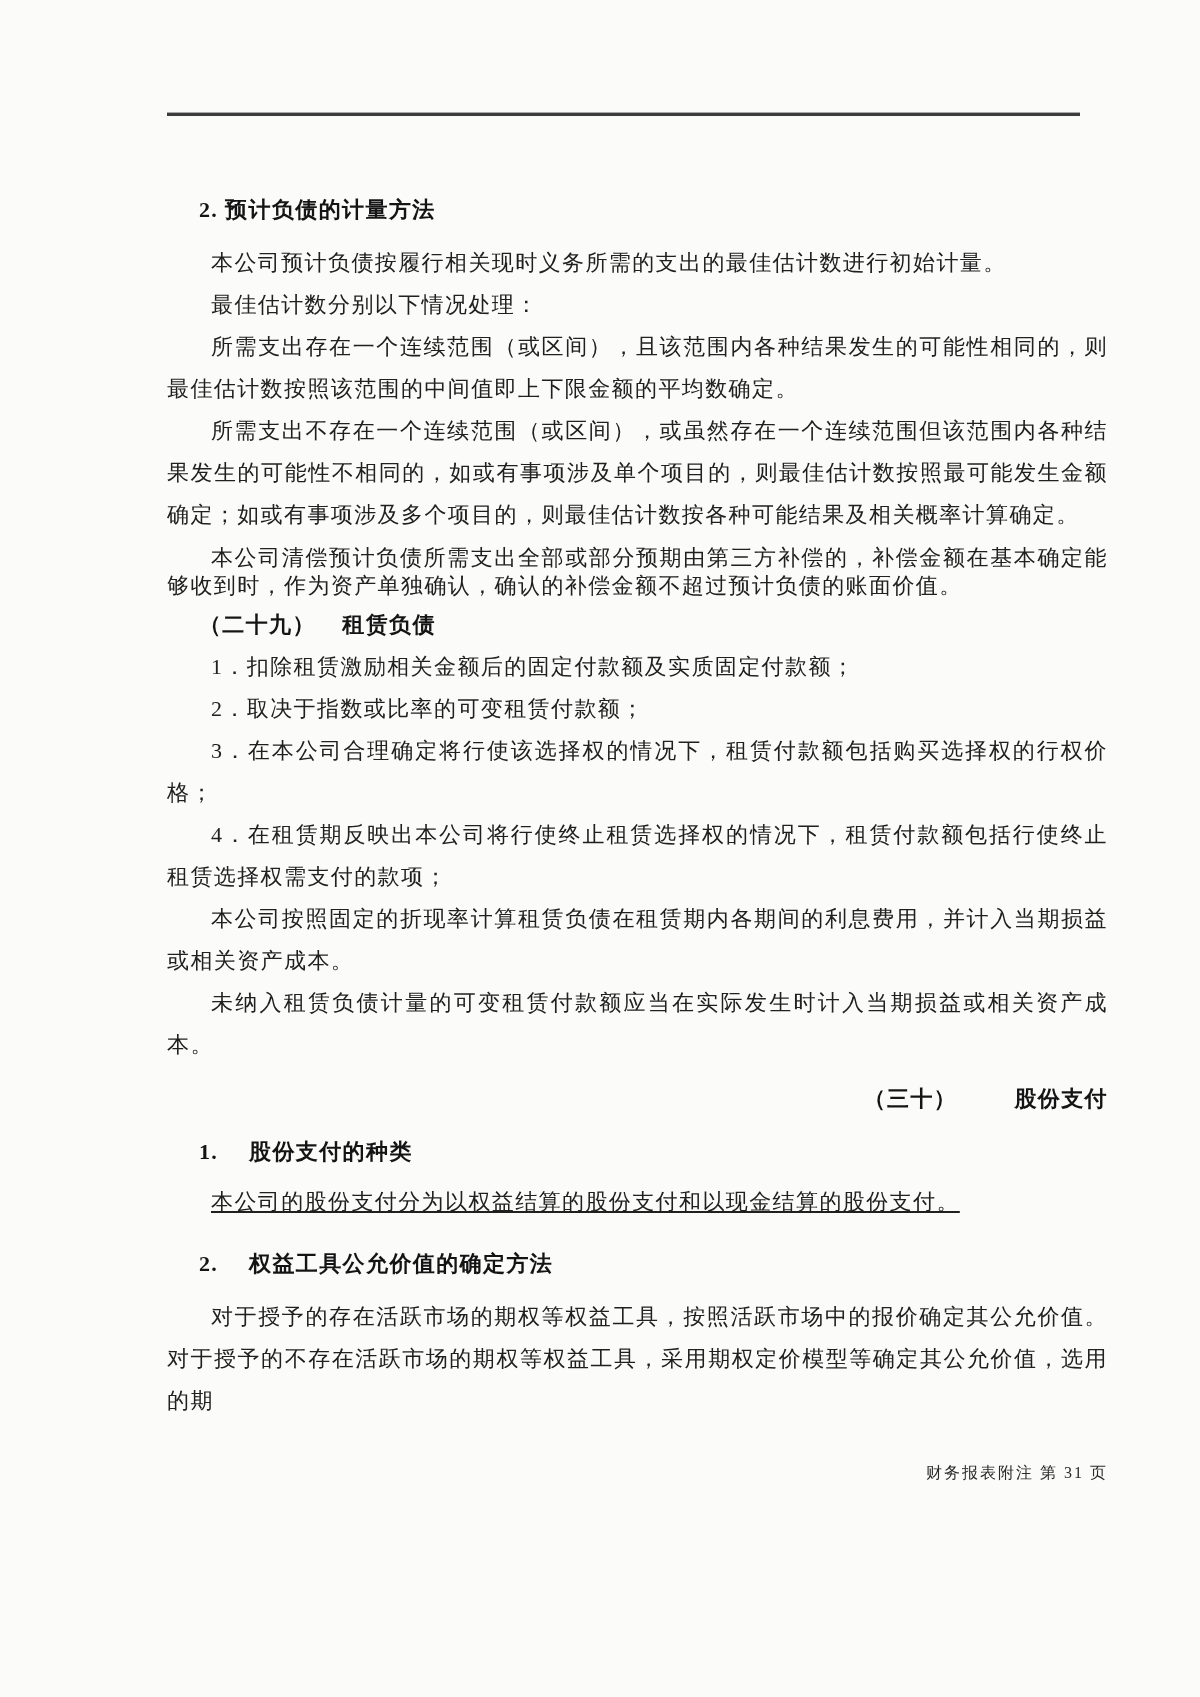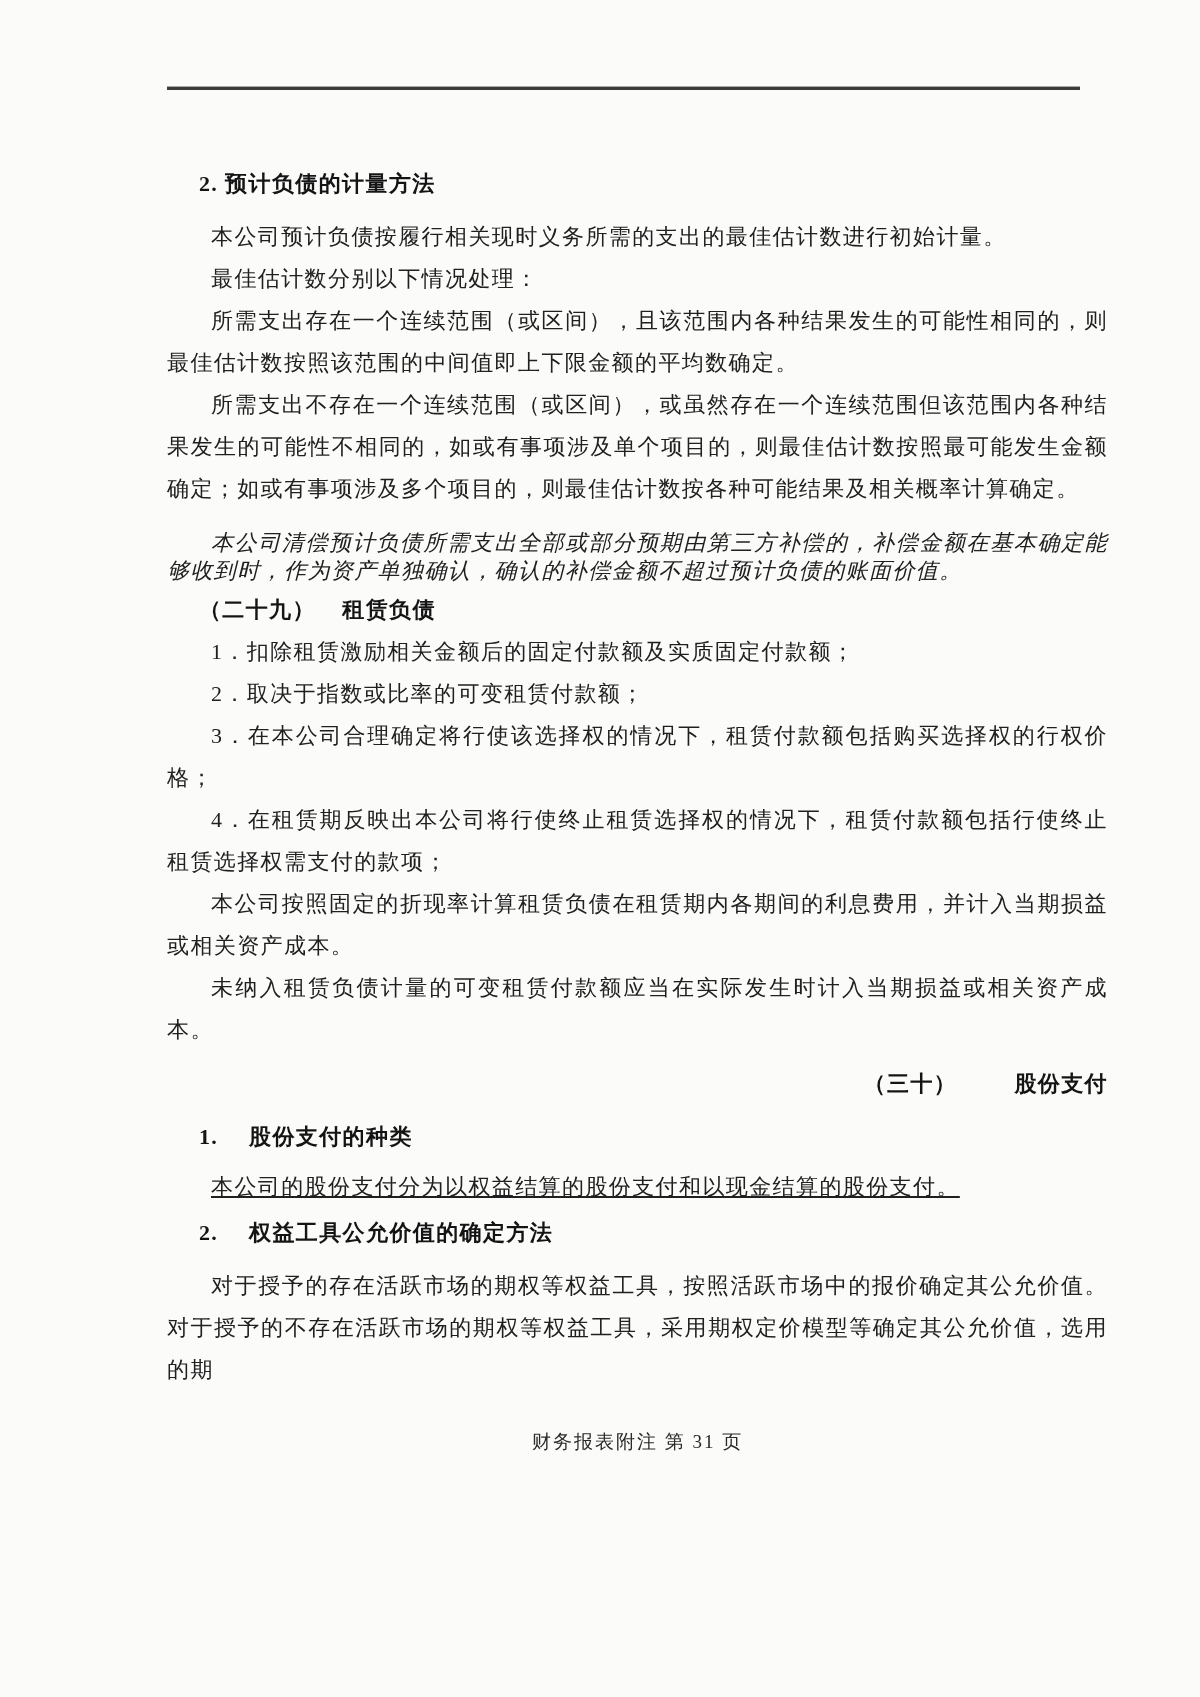--- a/index.html
+++ b/index.html
@@ -12,66 +12,65 @@
     position: relative;
   }
   .page {
     width: 1200px;
     min-height: 1697px;
     background: #fbfbfa;
   }
   .content {
     margin-left: 167px;
     width: 941px;
-    padding-top: 87px;
+    padding-top: 113px;
   }
   .top-rule {
     width: 913px;
     height: 0;
     border-top: 3px solid #3c3c3c;
     box-shadow: 0 -1px 0 #aaa;
   }
   .para, .heading-sub, .heading-section, .footer {
     font-size: 22px;
     line-height: 42px;
     letter-spacing: 1.4px;
     margin: 0;
   }
   .para {
     text-align: justify;
     text-indent: 2em;
   }
   .para.tight {
     line-height: 28px;
-    margin-top: 19px;
-    font-style: italic;
+    margin-top: 8px;
   }
   .heading-sub, .heading-section {
     font-weight: bold;
     color: #141414;
     font-size: 22px;
     text-indent: 1.45em;
   }
   .heading-main {
     margin-top: 73px;
     margin-bottom: 11px;
   }
   .heading-section .num.gap-n { margin-right: 1.2em; margin-top: 36px; }
   .heading-section .num.gap-w { margin-right: 2.6em; }
   .heading-sub .num { margin-right: 1.4em; }
   .m-h29 { margin-top: 4px; }
   .m-h30 { margin-top: 12px; text-align: right; }
   .m-h1  { margin-top: 11px; }
   .m-p10 { margin-top: 8px; text-decoration: underline; }
-  .m-h2  { margin-top: 4px; }
+  .m-h2  { margin-top: 20px; }
   .m-p11 { margin-top: 11px; }
   .footer {
-    text-align: center;
+    text-align: right;
     margin-top: 30px;
-    font-size: 19px;
+    font-size: 16px;
     letter-spacing: 2px;
     color: #2a2a2a;
   }
 </style>
 </head>
 <body>
 
 <div class="page">
   <div class="content">
 

